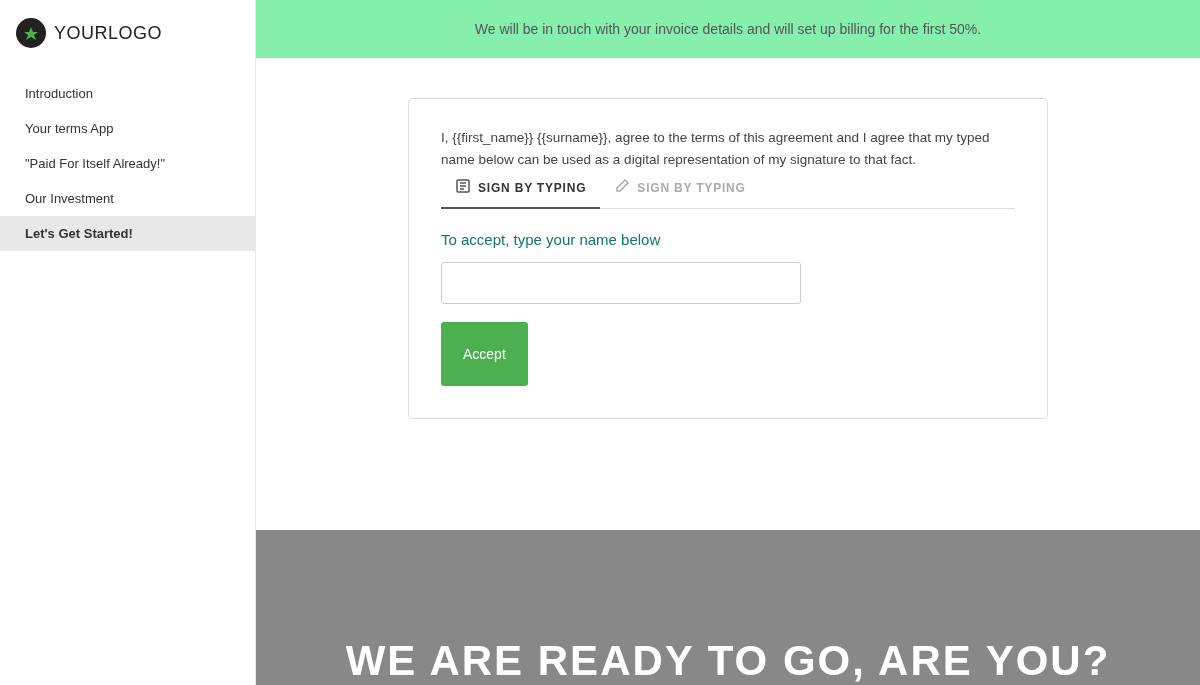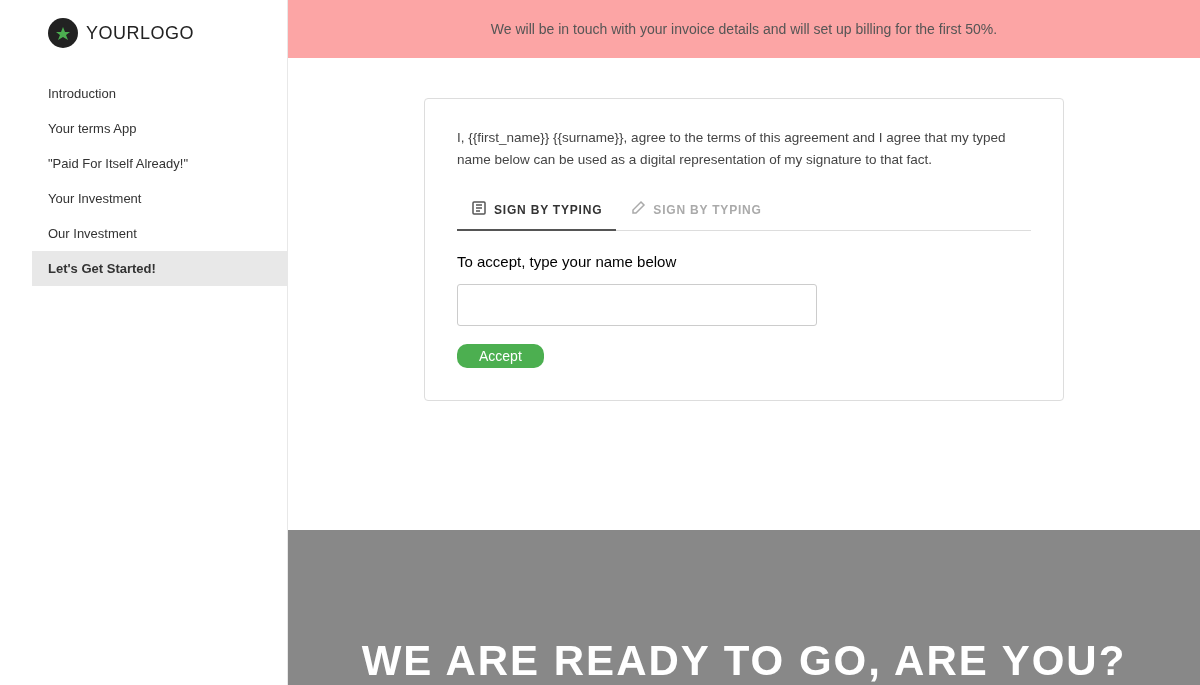--- a/index.html
+++ b/index.html
@@ -19,21 +19,20 @@
 
     
     .sidebar {
       width: 256px;
       min-height: 685px;
       background: #fff;
       border-right: 1px solid #e8e8e8;
       display: flex;
       flex-direction: column;
       flex-shrink: 0;
-      margin-left: 32px;
     }
 
     .sidebar-logo {
       padding: 18px 16px 20px;
       display: flex;
       align-items: center;
       gap: 8px;
     }
 
     .logo-icon {
@@ -64,21 +63,21 @@
       font-weight: 300;
     }
 
     .sidebar-nav {
       display: flex;
       flex-direction: column;
       margin-top: 8px;
     }
 
     .sidebar-nav-item {
-      padding: 10px 16px;
+      padding: 10px 25px;
       font-size: 13px;
       color: #333;
       cursor: pointer;
       text-decoration: none;
       display: block;
     }
 
     .sidebar-nav-item.active {
       background: #e8e8e8;
       font-weight: 700;
@@ -87,21 +86,21 @@
     
     .main {
       flex: 1;
       display: flex;
       flex-direction: column;
       overflow: hidden;
     }
 
     
     .top-banner {
-      background: #fca5a5;
+      background: #86efac;
       padding: 16px 20px;
       text-align: center;
       font-size: 14px;
       color: #555;
       min-height: 58px;
       display: flex;
       align-items: center;
       justify-content: center;
     }
 
@@ -122,21 +121,20 @@
       border-radius: 4px;
       padding: 28px 32px 32px;
       width: 100%;
       max-width: 640px;
     }
 
     .agreement-text {
       font-size: 13.5px;
       color: #444;
       line-height: 1.6;
-      margin-bottom: 22px;
     }
 
     
     .sign-tabs {
       display: flex;
       border-bottom: 1px solid #ddd;
       margin-bottom: 22px;
     }
 
     .sign-tab {
@@ -159,43 +157,43 @@
     }
 
     .sign-tab svg {
       width: 16px;
       height: 16px;
     }
 
     
     .type-name-label {
       font-size: 15px;
-      color: #000000;
+      color: #0f766e;
       font-weight: 400;
       margin-bottom: 14px;
     }
 
     .name-input {
       width: 360px;
       height: 42px;
       border: 1px solid #ccc;
       border-radius: 3px;
       padding: 0 10px;
       font-size: 14px;
       outline: none;
       display: block;
       margin-bottom: 18px;
     }
 
     .accept-button {
       background: #4CAF50;
       color: #fff;
       border: none;
-      border-radius: 10px;
-      padding: 4px 22px;
+      border-radius: 3px;
+      padding: 24px 22px;
       font-size: 14px;
       font-weight: 500;
       cursor: pointer;
     }
 
     
     .footer-banner {
       background: #888;
       padding: 0 20px;
       display: flex;
@@ -225,21 +223,20 @@
     </div>
     <div class="logo-text">
       <span>YOUR</span><span style="font-weight:300">LOGO</span>
     </div>
   </div>
 
   <nav class="sidebar-nav">
     <a class="sidebar-nav-item">Introduction</a>
     <a class="sidebar-nav-item">Your terms App</a>
     <a class="sidebar-nav-item">"Paid For Itself Already!"</a>
-    <a class="sidebar-nav-item">Your Investment</a>
     <a class="sidebar-nav-item">Our Investment</a>
     <a class="sidebar-nav-item active">Let's Get Started!</a>
   </nav>
 </div>
 
 <div class="main">
 
   <div class="top-banner">
     <span>We will be in touch with your invoice details and will set up billing for the first 50%.</span>
   </div>

